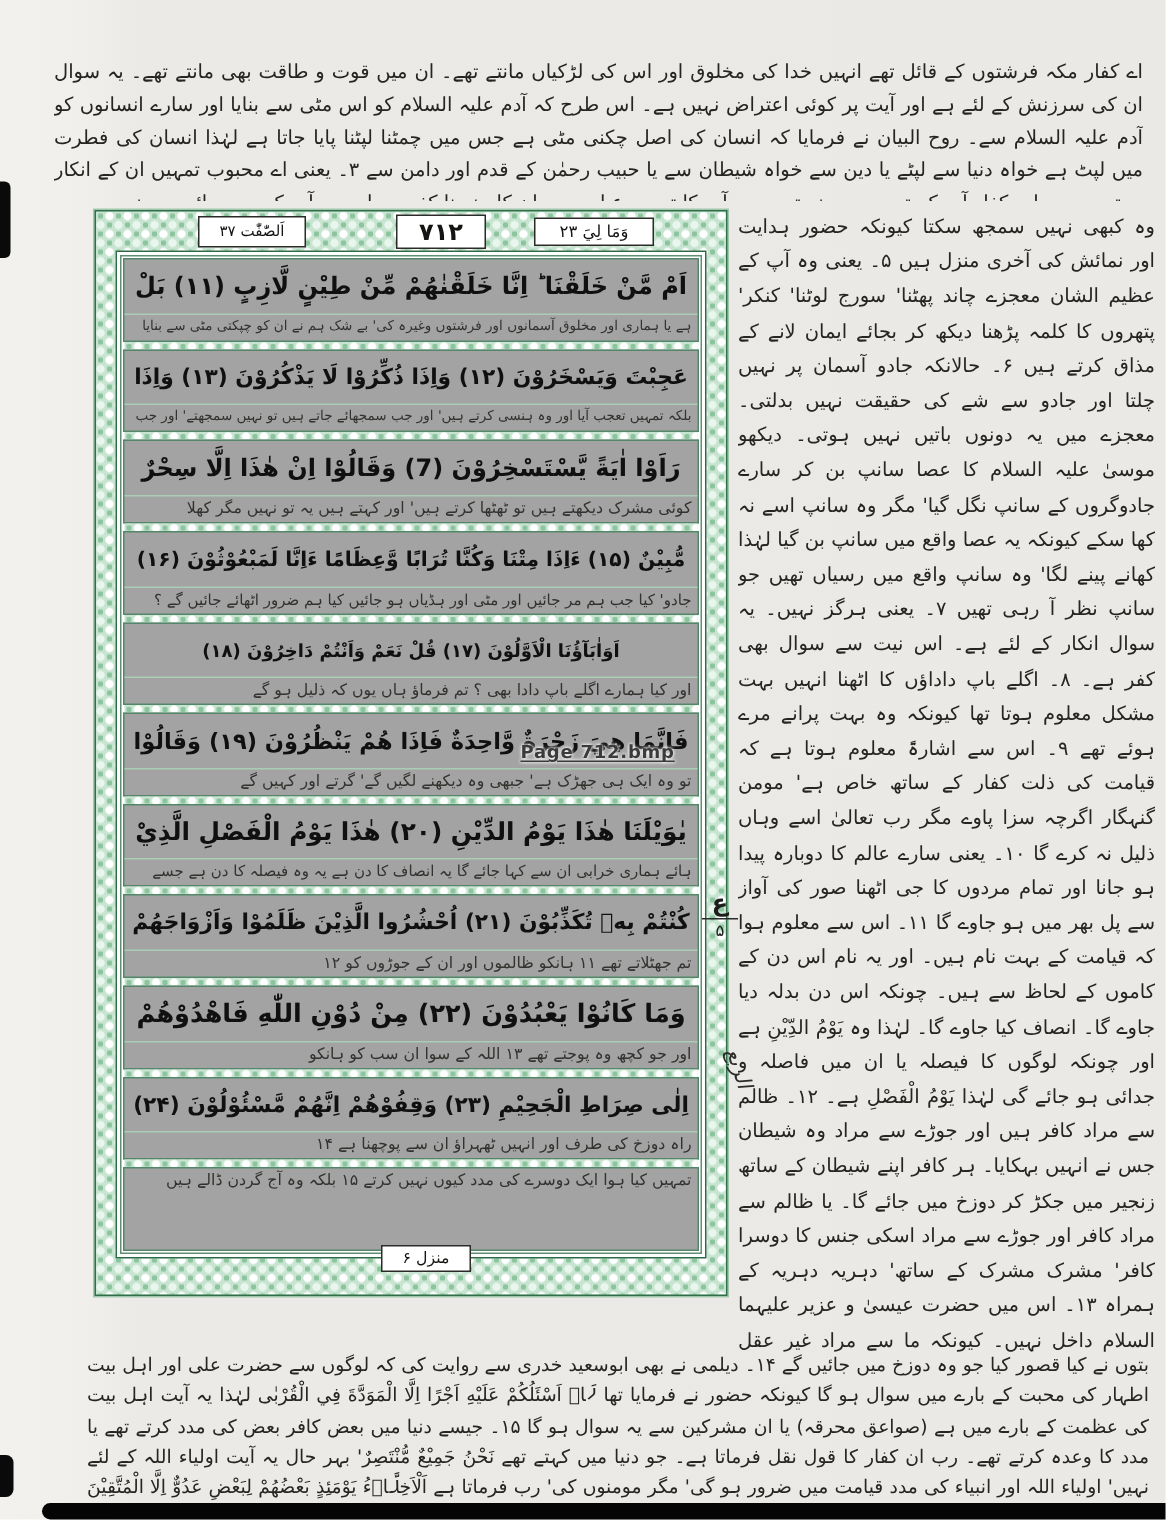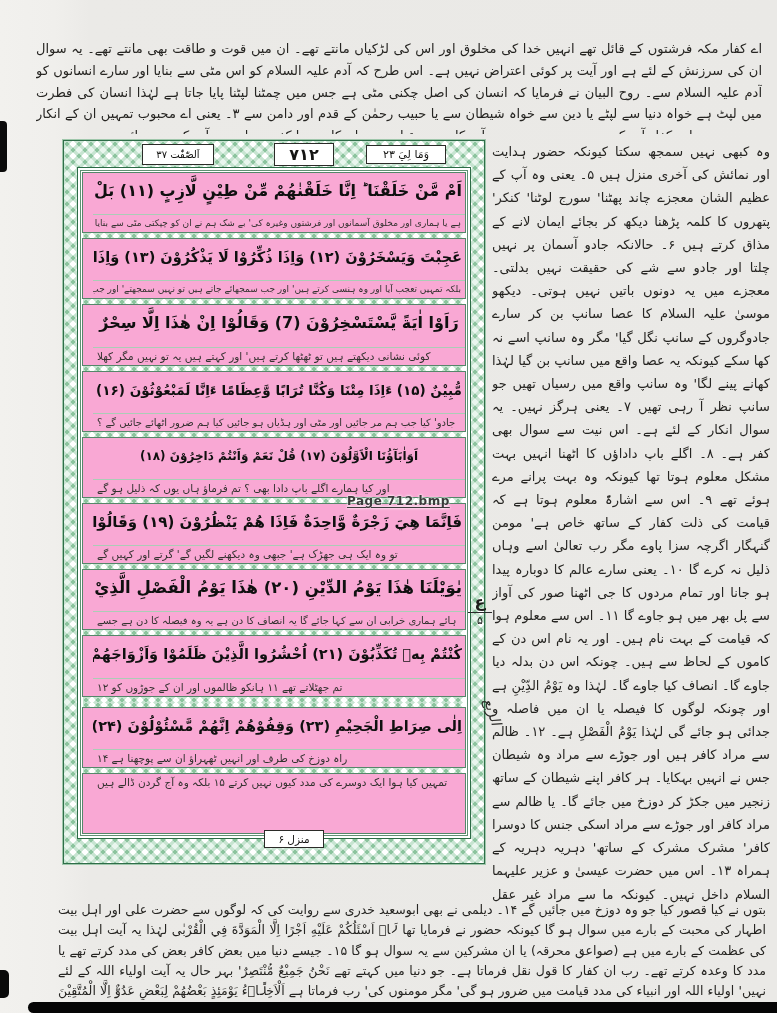--- a/index.html
+++ b/index.html
@@ -25,26 +25,26 @@
         border:1px solid #2f6e49;box-shadow:0 0 0 1px #9fc7ab;}
   .qheader{position:absolute;left:0;top:0;width:100%;height:26px;}
   .cartouche{position:absolute;background:#fff;border:1px solid #2b2b28;
              color:#141412;text-align:center;}
   .juz{left:292px;top:4px;width:78px;height:17px;font-size:11px;line-height:17px;}
   .pageno{left:200px;top:2px;width:58px;height:21px;font-size:16px;font-weight:bold;line-height:21px;}
   .surah{left:68px;top:3px;width:70px;height:19px;font-size:10px;line-height:19px;}
   .qinner{position:absolute;left:13px;top:26px;right:13px;bottom:24px;background:#fff;
           border:1px solid #2c6b46;box-shadow:inset 0 0 0 2px #fff,inset 0 0 0 3px #618f74;
           display:flex;flex-direction:column;padding:4px;box-sizing:border-box;}
-  .qgroup{flex:1;border:1px solid #54876a;background:#f9a8d4;display:flex;flex-direction:column;min-height:0;}
+  .qgroup{flex:1;border:1px solid #54876a;background:#a3a3a3;display:flex;flex-direction:column;min-height:0;}
   .qarabic{flex:1;font-size:21px;font-weight:bold;color:#101010;text-align:center;
            line-height:36px;border-bottom:1px solid #aacdb6;padding:0 3px;}
-  .qurdu{height:17px;font-size:10.5px;color:#33322f;text-align:left;line-height:17px;padding:0 4px;}
+  .qurdu{height:17px;font-size:10.5px;color:#33322f;text-align:right;line-height:17px;padding:0 4px;}
   .qgap{height:5px;margin:0 1px;}
-  .fit{display:block;overflow:hidden;white-space:nowrap;margin-left:10px;}
+  .fit{display:block;overflow:hidden;white-space:nowrap;}
   .manzil{left:190px;bottom:15px;top:auto;width:58px;height:16px;font-size:10.5px;line-height:16px;position:absolute;}
 
   .ruku{position:absolute;left:468px;top:592px;width:24px;text-align:center;
         color:#1d1d1b;direction:rtl;}
   .ruku-letter{display:block;font-size:16px;font-weight:bold;border-bottom:1px solid #2a2a2a;line-height:20px;}
   .ruku-num{display:block;font-size:11px;line-height:15px;}
   .quarter{position:absolute;left:455px;top:695px;width:60px;
            font-family:"DejaVu Serif",serif;font-style:italic;font-size:14px;color:#2d2c2a;
            transform:rotate(72deg);transform-origin:60% 40%;letter-spacing:1px;direction:rtl;}
 
@@ -78,21 +78,21 @@
         <div class="qurdu fit" dir="rtl" lang="ur" style="font-size: 9px;">ہے یا ہماری اور مخلوق آسمانوں اور فرشتوں وغیرہ کی' بے شک ہم نے ان کو چپکتی مٹی سے بنایا</div>
       </div>
       <div class="qgap orn"></div>
       <div class="qgroup">
         <div class="qarabic fit" dir="rtl" lang="ar" style="font-size: 14.5px;">عَجِبْتَ وَيَسْخَرُوْنَ (۱۲) وَاِذَا ذُكِّرُوْا لَا يَذْكُرُوْنَ (۱۳) وَاِذَا</div>
         <div class="qurdu fit" dir="rtl" lang="ur" style="font-size: 9px;">بلکہ تمہیں تعجب آیا اور وہ ہنسی کرتے ہیں' اور جب سمجھائے جاتے ہیں تو نہیں سمجھتے' اور جب</div>
       </div>
       <div class="qgap orn"></div>
       <div class="qgroup">
         <div class="qarabic fit" dir="rtl" lang="ar" style="font-size: 16px;">رَاَوْا اٰيَةً يَّسْتَسْخِرُوْنَ (7) وَقَالُوْا اِنْ هٰذَا اِلَّا سِحْرٌ</div>
-        <div class="qurdu fit" dir="rtl" lang="ur">کوئی نشانی دیکھتے ہیں تو ٹھٹھا کرتے ہیں' اور کہتے ہیں یہ تو نہیں مگر کھلا</div>
+        <div class="qurdu fit" dir="rtl" lang="ur">کوئی مشرک دیکھتے ہیں تو ٹھٹھا کرتے ہیں' اور کہتے ہیں یہ تو نہیں مگر کھلا</div>
       </div>
       <div class="qgap orn"></div>
       <div class="qgroup">
         <div class="qarabic fit" dir="rtl" lang="ar" style="font-size: 13.5px;">مُّبِيْنٌ (۱۵) ءَاِذَا مِتْنَا وَكُنَّا تُرَابًا وَّعِظَامًا ءَاِنَّا لَمَبْعُوْثُوْنَ (۱۶)</div>
         <div class="qurdu fit" dir="rtl" lang="ur" style="font-size: 10px;">جادو' کیا جب ہم مر جائیں اور مٹی اور ہڈیاں ہو جائیں کیا ہم ضرور اٹھائے جائیں گے ؟</div>
       </div>
       <div class="qgap orn"></div>
       <div class="qgroup">
         <div class="qarabic fit" dir="rtl" lang="ar" style="font-size: 12px;">اَوَاٰبَآؤُنَا الْاَوَّلُوْنَ (۱۷) قُلْ نَعَمْ وَاَنْتُمْ دَاخِرُوْنَ (۱۸)</div>
         <div class="qurdu fit" dir="rtl" lang="ur">اور کیا ہمارے اگلے باپ دادا بھی ؟ تم فرماؤ ہاں یوں کہ ذلیل ہو گے</div>
@@ -106,20 +106,24 @@
       <div class="qgroup">
         <div class="qarabic fit" dir="rtl" lang="ar" style="font-size: 16.5px;">يٰوَيْلَنَا هٰذَا يَوْمُ الدِّيْنِ (۲۰) هٰذَا يَوْمُ الْفَصْلِ الَّذِيْ</div>
         <div class="qurdu fit" dir="rtl" lang="ur" style="font-size: 10px;">ہائے ہماری خرابی ان سے کہا جائے گا یہ انصاف کا دن ہے یہ وہ فیصلہ کا دن ہے جسے</div>
       </div>
       <div class="qgap orn"></div>
       <div class="qgroup">
         <div class="qarabic fit" dir="rtl" lang="ar" style="font-size: 14.5px;">كُنْتُمْ بِهٖ تُكَذِّبُوْنَ (۲۱) اُحْشُرُوا الَّذِيْنَ ظَلَمُوْا وَاَزْوَاجَهُمْ</div>
         <div class="qurdu fit" dir="rtl" lang="ur">تم جھٹلاتے تھے ۱۱ ہانکو ظالموں اور ان کے جوڑوں کو ۱۲</div>
       </div>
       <div class="qgap orn"></div>
+      <div class="qgroup">
+        <div class="qarabic fit" dir="rtl" lang="ar" style="font-size: 17px;">وَمَا كَانُوْا يَعْبُدُوْنَ (۲۲) مِنْ دُوْنِ اللّٰهِ فَاهْدُوْهُمْ</div>
+        <div class="qurdu fit" dir="rtl" lang="ur">اور جو کچھ وہ پوجتے تھے ۱۳ اللہ کے سوا ان سب کو ہانکو</div>
+      </div>
       <div class="qgap orn"></div>
       <div class="qgroup">
         <div class="qarabic fit" dir="rtl" lang="ar" style="font-size: 14.5px;">اِلٰى صِرَاطِ الْجَحِيْمِ (۲۳) وَقِفُوْهُمْ اِنَّهُمْ مَّسْئُوْلُوْنَ (۲۴)</div>
         <div class="qurdu fit" dir="rtl" lang="ur">راہ دوزخ کی طرف اور انہیں ٹھہراؤ ان سے پوچھنا ہے ۱۴</div>
       </div>
       <div class="qgap orn"></div>
       <div class="qgroup">
         <div class="qurdu fit" dir="rtl" lang="ur">تمہیں کیا ہوا ایک دوسرے کی مدد کیوں نہیں کرتے ۱۵ بلکہ وہ آج گردن ڈالے ہیں</div>
       </div>
     </div>

